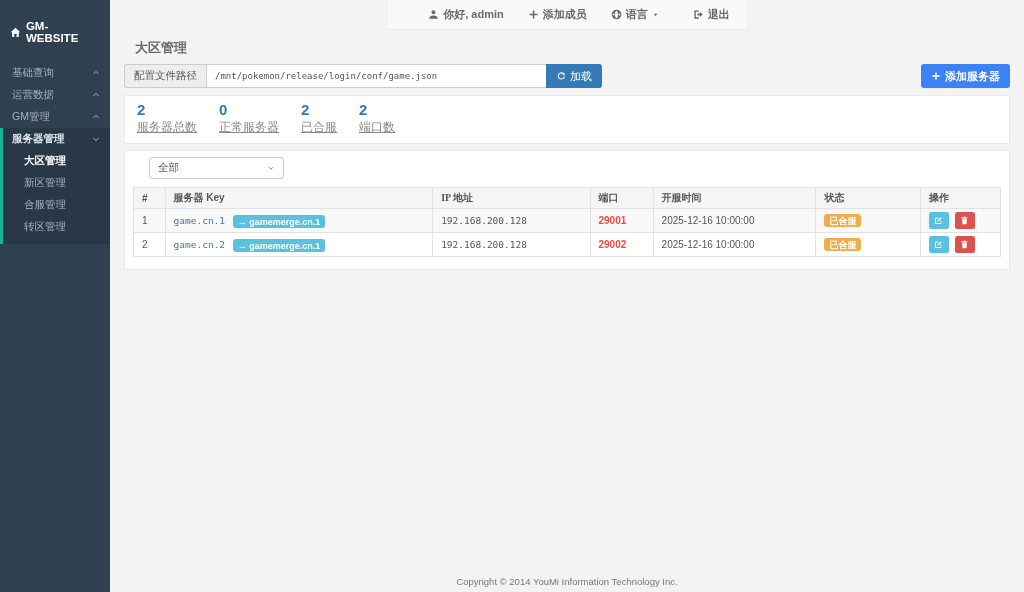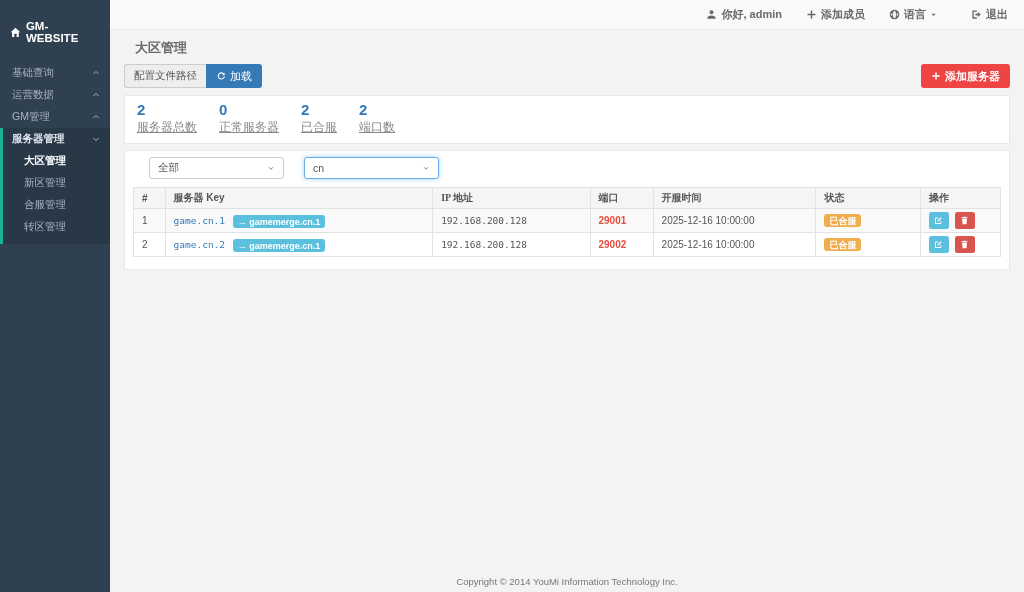--- a/index.html
+++ b/index.html
@@ -12,39 +12,39 @@
   .logo { display:flex; align-items:center; gap:5px; color:#fff; font-weight:bold; font-size:11.5px; padding:20px 10px 18px 10px; }
   .logo svg { width:11px; height:11px; fill:#fff; }
   .nav-item { height:22px; display:flex; align-items:center; justify-content:space-between; padding:0 10px 0 12px; font-size:10.5px; color:#a7b1c2; cursor:pointer; }
   .nav-item svg { width:8px; height:8px; stroke:#a7b1c2; fill:none; stroke-width:2; }
   .active-group { border-left:3px solid #1ab394; background:#293846; padding-bottom:6px; }
   .active-group .nav-item { padding-left:9px; color:#dfe4ed; font-weight:bold; }
   .sub-item { height:22px; display:flex; align-items:center; padding-left:21px; font-size:10.5px; color:#a7b1c2; cursor:pointer; }
   .sub-item.active { color:#ffffff; font-weight:bold; }
 
   
-  .main { flex:1; display:flex; flex-direction:column; position:relative; background:#f3f3f4; }
+  .main { flex:1; display:flex; flex-direction:column; position:relative; background:#f3f3f4;align-items:center; }
   .topbar { height:30px; flex-shrink:0; background:#f9f9f9; border-bottom:1px solid #e7eaec; display:flex; align-items:center; justify-content:flex-end; padding:0 16px; font-size:11px; font-weight:bold; color:#676a6c; }
   .topbar .tb-item { display:flex; align-items:center; gap:4px; margin-left:24px; cursor:pointer; }
   .topbar .tb-item:last-child { margin-left:34px; }
   .topbar svg { width:11px; height:11px; fill:#676a6c; }
   .caret { width:7px !important; height:7px !important; }
 
   
   .content { flex:1; padding:0 14px; position:relative; }
   .page-title { font-size:13px; font-weight:bold; color:#676a6c; margin:9px 0 7px 11px; }
 
   .row-config { display:flex; align-items:center; justify-content:space-between; }
   .input-group { display:flex; height:24px; width:478px; }
   .ig-addon { background:#eeeeee; border:1px solid #cccccc; border-right:none; border-radius:3px 0 0 3px; display:flex; align-items:center; padding:0 9px; font-size:10.5px; color:#555; white-space:nowrap; }
   .ig-input { flex:1; border:1px solid #cccccc; border-right:none; padding:0 8px; font-family:"DejaVu Sans Mono","Liberation Mono",monospace; font-size:9px; color:#555; outline:none; }
   .btn { border:none; cursor:pointer; display:flex; align-items:center; gap:4px; color:#fff; font-size:11px; font-family:inherit; }
   .btn svg { width:10px; height:10px; fill:#fff; }
   .btn-load { background:#337ab7; border-radius:0 3px 3px 0; padding:0 10px; height:24px; }
-  .btn-add { background:#ef4444; border-radius:3px; padding:0 10px; height:24px; font-weight:bold; }
+  .btn-add { background:#3b82f6; border-radius:3px; padding:0 10px; height:24px; font-weight:bold; }
 
   .panel { background:#fff; border:1px solid #e7eaec; }
   .stats-panel { margin-top:7px; padding:5px 12px 7px 12px; display:flex; }
   .stat { margin-right:22px; }
   .stat-value { font-size:15px; font-weight:bold; color:#337ab7; line-height:18px; }
   .stat-label { font-size:12px; color:#888;text-decoration:underline; }
 
   .table-panel { margin-top:6px; padding:6px 8px 12px 8px; }
   .filter-row { display:flex; align-items:center; }
   .search-input { width:212px; height:22px; border:1px solid #ccc; border-radius:3px; padding:0 8px; font-size:10.5px; color:#555; font-family:inherit; outline:none; }
@@ -156,20 +156,21 @@
         <span>退出</span>
       </div>
     </div>
 
     <div class="content">
       <div class="page-title">大区管理</div>
 
       <div class="row-config">
         <div class="input-group">
           <div class="ig-addon">配置文件路径</div>
+          <input class="ig-input" type="text" value="/mnt/pokemon/release/login/conf/game.json" style="">
           <button class="btn btn-load">
             <svg viewBox="0 0 16 16">
                 <path d="M13.9 2.6v4h-4l1.6-1.6a4.1 4.1 0 1 0 1.1 3.9h1.7A5.8 5.8 0 1 1 12.7 3.8z"></path>
               </svg>
             <span>加载</span>
           </button>
         </div>
         <button class="btn btn-add">
           <svg viewBox="0 0 16 16">
               <path d="M6.9 2.2h2.2v4.7h4.7v2.2H9.1v4.7H6.9V9.1H2.2V6.9h4.7z"></path>
@@ -194,26 +195,20 @@
         <div class="stat">
           <div class="stat-value">2</div>
           <div class="stat-label">端口数</div>
         </div>
       </div>
 
       <div class="panel table-panel">
         <div class="filter-row">
           <div class="select sel-type">
             <span>全部</span>
-            <svg viewBox="0 0 16 16">
-                <polyline points="4,6.5 8,10.5 12,6.5"></polyline>
-              </svg>
-          </div>
-          <div class="select sel-region">
-            <span>cn</span>
             <svg viewBox="0 0 16 16">
                 <polyline points="4,6.5 8,10.5 12,6.5"></polyline>
               </svg>
           </div>
         </div>
 
         <table>
           <thead>
             <tr>
               <th class="col-idx">#</th>

